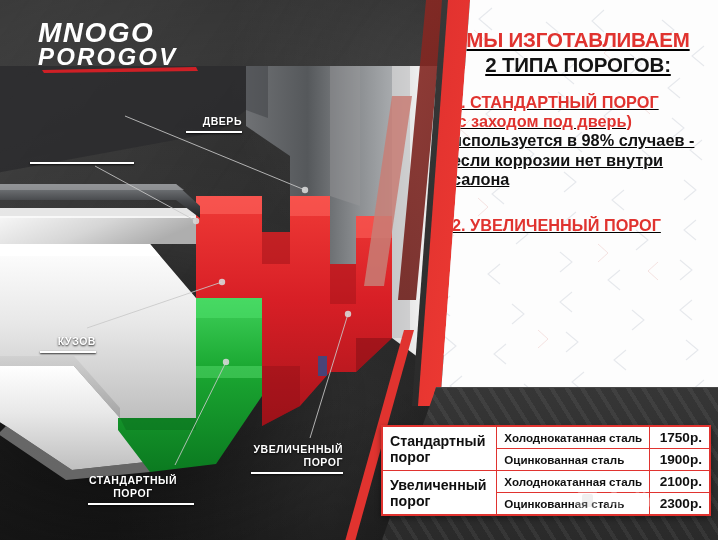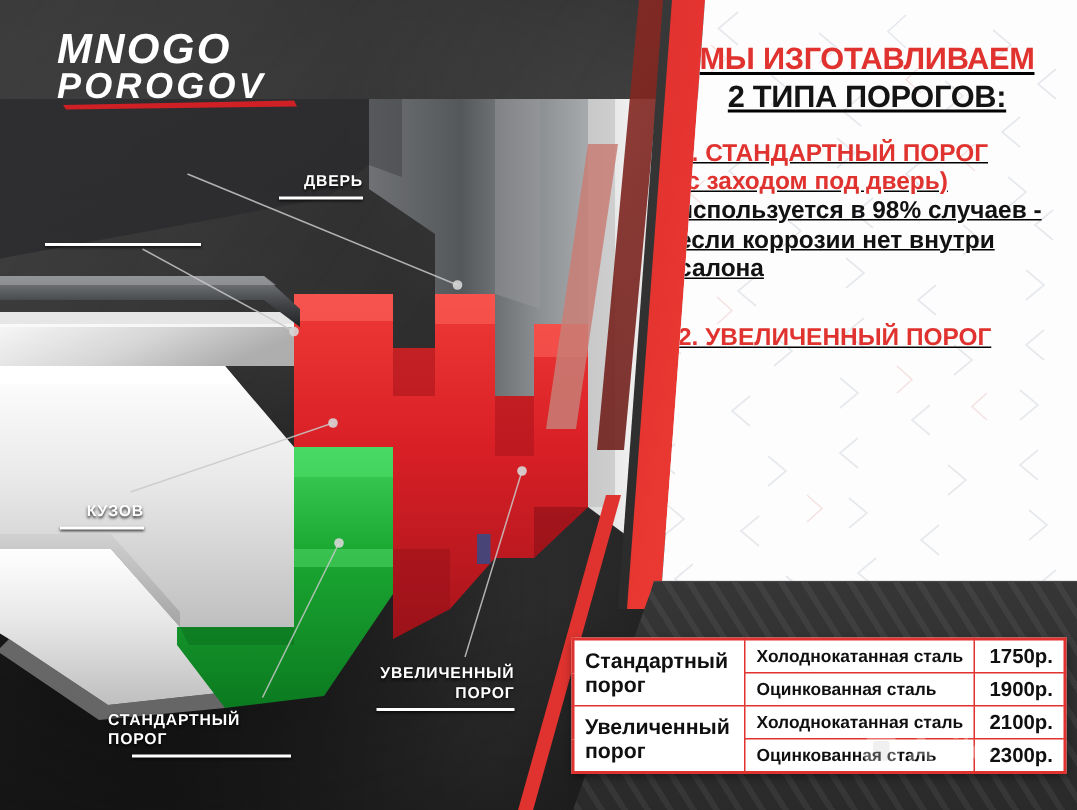--- a/index.html
+++ b/index.html
@@ -62,21 +62,21 @@
     background:#ffffff;
     margin-top:3px;
     box-shadow:0 1px 2px rgba(0,0,0,.8);
   }
   .lbl-door{ left:186px; top:102px; }
   .lbl-door .rule{ width:56px; }
   .lbl-rubber{ left:30px; top:146px; }
   .lbl-rubber .rule{ width:104px; }
   .lbl-body{ left:40px; top:322px; }
   .lbl-body .rule{ width:56px; }
-  .lbl-std{ left:72px; top:461px; text-align:left; width:122px; }
+  .lbl-std{ left:72px; top:461px; text-align:center; width:122px; }
   .lbl-std .rule{ width:106px; margin-left:auto; }
   .lbl-big{ left:251px; top:430px; }
   .lbl-big .rule{ width:92px; }
 
   
   .panel-wrap{
     position:absolute; right:0; top:0; width:300px; height:406px;
     clip-path:polygon(52px 0, 300px 0, 300px 406px, 22px 406px);
     overflow:hidden;
   }

